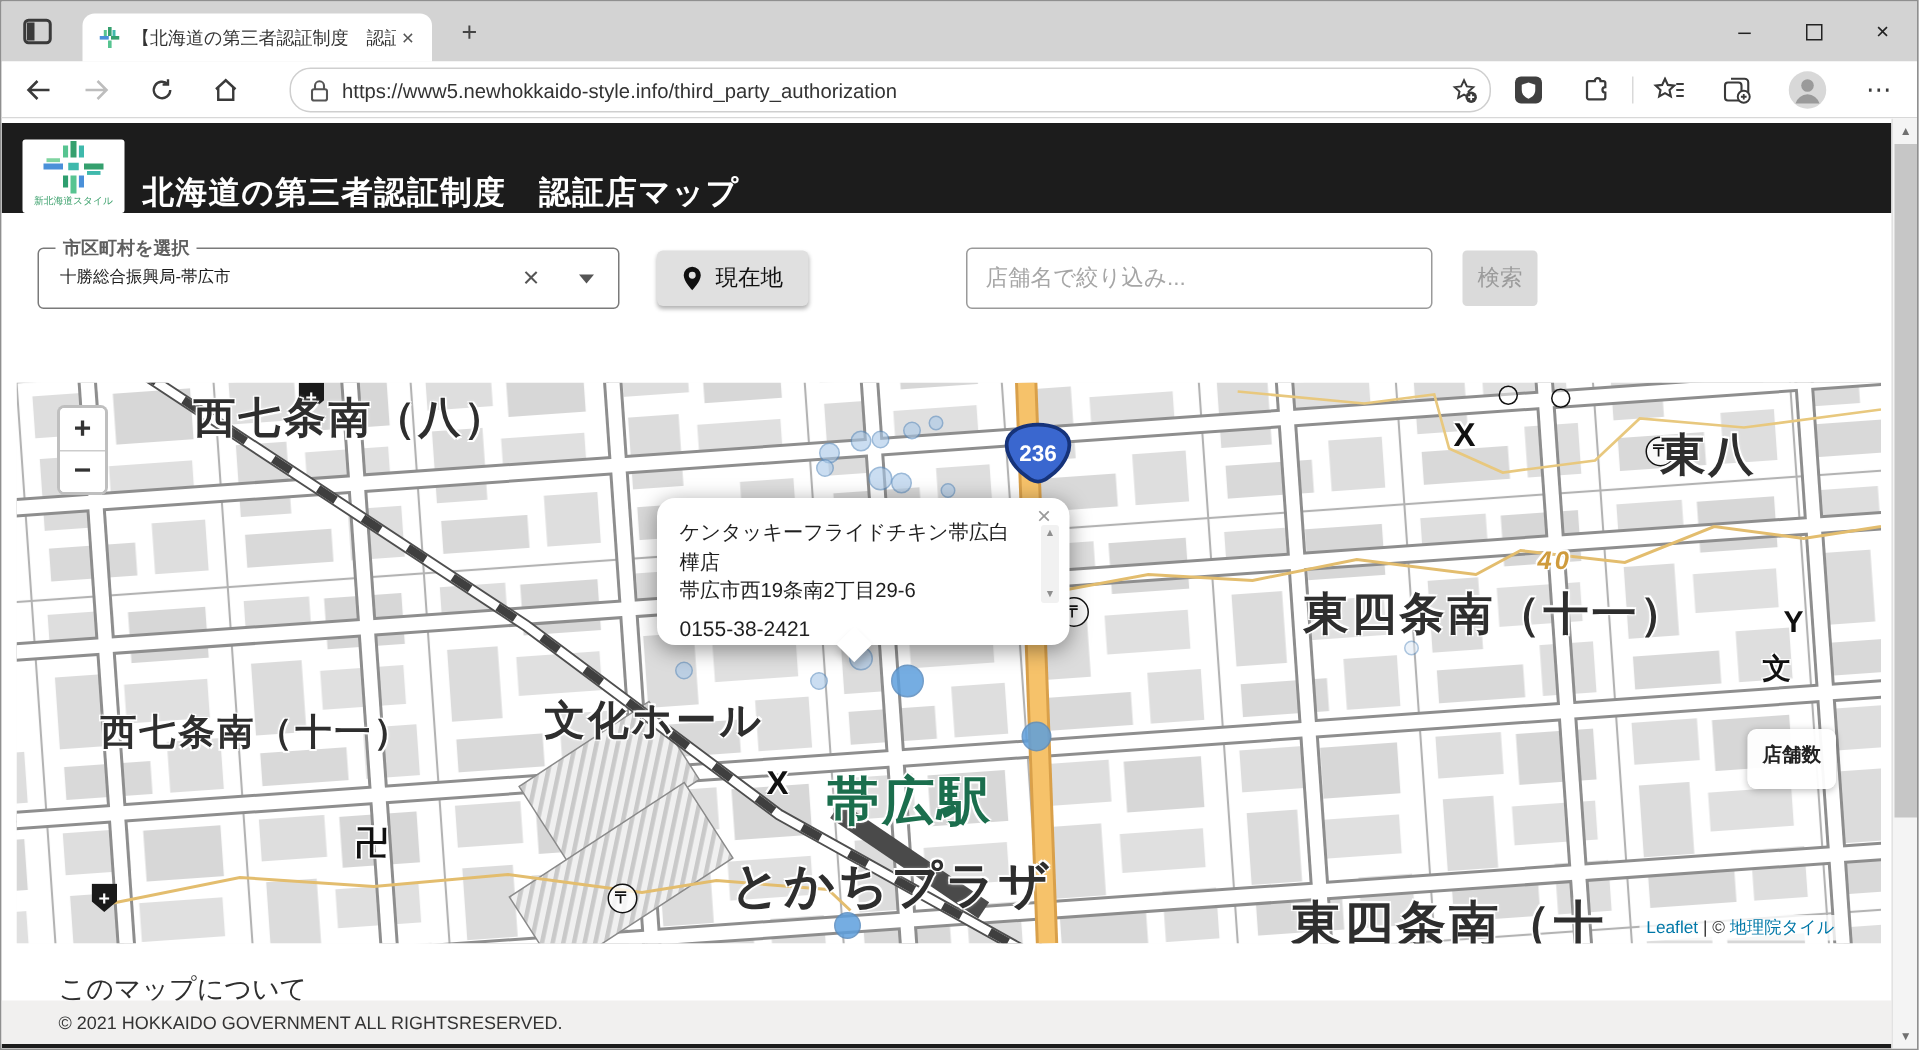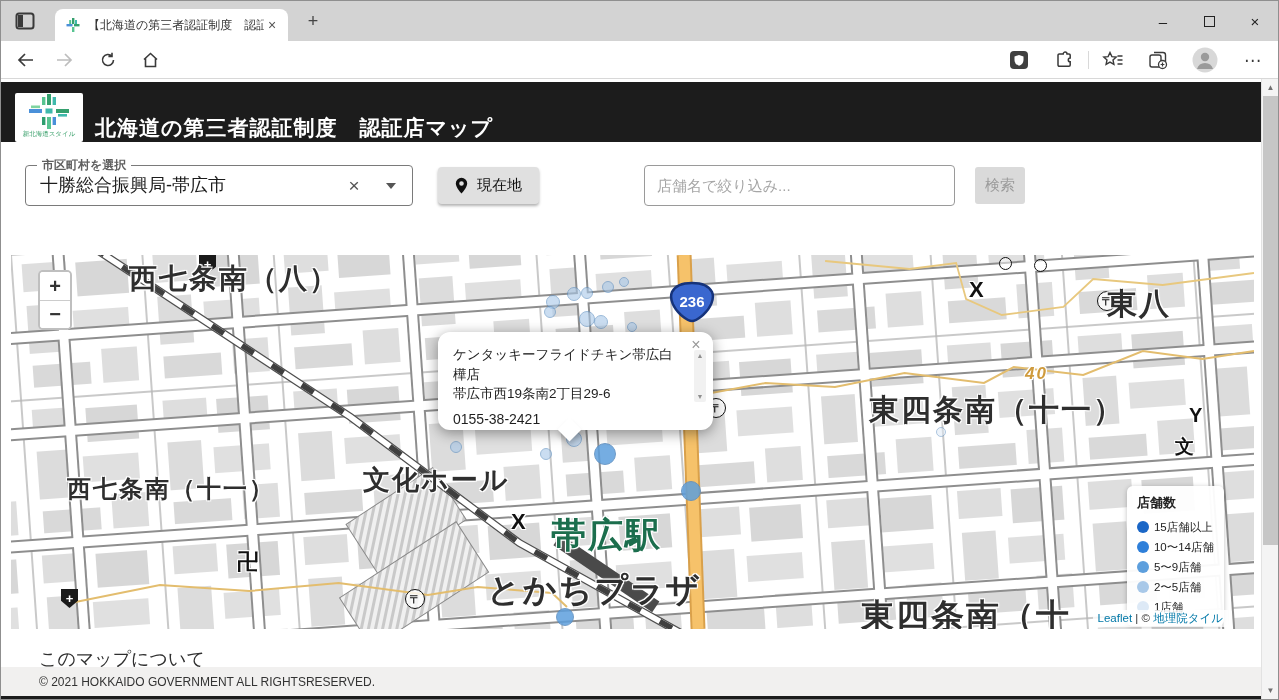--- a/index.html
+++ b/index.html
@@ -36,21 +36,21 @@
   .page { position:absolute; left:0; top:0; width:1260px; height:620px; }
 
   .site-header { position:absolute; left:0; top:3px; width:100%; height:60px; background:#1c1c1c; display:flex; align-items:flex-end; }
   .logo-box { width:68px; height:49px; background:#fff; margin-left:14px; border-radius:2px; position:relative; display:flex; flex-direction:column; align-items:center; justify-content:flex-start; }
   .logo-text { font-size:6.5px; color:#3aa06b; white-space:nowrap; position:absolute; bottom:3px; left:0; right:0; text-align:center; }
   .site-title { color:#fff; font-size:21px; font-weight:600; letter-spacing:1px; margin-left:12px; white-space:nowrap; }
 
   
   .mui-select { position:absolute; left:24px; top:86px; width:388px; height:41px; border:1px solid #7a7a7a; border-radius:4px; background:#fff; }
   .mui-label { position:absolute; left:11px; top:-8px; background:#fff; padding:0 5px; font-size:12px; color:#5f5f5f; line-height:14px;font-weight:bold; }
-  .mui-value { position:absolute; left:14px; top:0; line-height:39px; font-size:18px; color:#1c1c1c; white-space:nowrap; }
+  .mui-value { position:absolute; left:14px; top:0; line-height:39px; font-size:11px; color:#1c1c1c; white-space:nowrap; }
   .mui-clear { position:absolute; right:46px; top:0; height:39px; line-height:39px; font-size:19px; color:#555; width:24px; text-align:center; }
   .mui-caret { position:absolute; right:16px; top:17px; width:0; height:0; border-left:5px solid transparent; border-right:5px solid transparent; border-top:6px solid #555; }
 
   .loc-btn { position:absolute; left:437px; top:88px; width:101px; height:37px; background:#e0e0e0; border-radius:4px; box-shadow:0 2px 3px rgba(0,0,0,.3); display:flex; align-items:center; justify-content:center; gap:9px; font-size:15px; color:#111; }
   .search-input { position:absolute; left:643px; top:86px; width:311px; height:41px; border:1px solid #9a9a9a; border-radius:4px; padding:0 12px; font-size:15px; color:#222; font-family:inherit; }
   .search-input::placeholder { color:#a6a6a6; }
   .search-btn { position:absolute; left:974px; top:88px; width:50px; height:37px; background:#dadada; border:none; border-radius:3px; font-size:15px; color:#9b9b9b; font-family:inherit; }
 
   
   .map { position:absolute; left:10px; top:176px; width:1243px; height:374px; overflow:hidden; background:#fdfdfd; }
@@ -145,20 +145,34 @@
       <svg width="16" height="16" viewBox="0 0 16 16">
           <path d="M13.5 8 a5.5 5.5 0 1 1 -1.6 -3.9 M12 0.8 V4.4 H8.4" stroke="#3a3a3a" stroke-width="1.6" fill="none"></path>
         </svg>
     </div>
     <div class="nav-btn" style="margin-left:12px;">
       <svg width="17" height="16" viewBox="0 0 17 16">
           <path d="M2 7.5 L8.5 1.5 L15 7.5 M3.5 6.5 V14.5 H13.5 V6.5" stroke="#3a3a3a" stroke-width="1.6" fill="none"></path>
         </svg>
     </div>
 
+    <div class="urlbar">
+      <svg class="lock" width="12" height="15" viewBox="0 0 12 15">
+        <rect x="1" y="6.5" width="10" height="7.5" rx="1.4" fill="none" stroke="#555" stroke-width="1.4"></rect>
+        <path d="M3 6.5 V4.2 a3 3 0 0 1 6 0 V6.5" fill="none" stroke="#555" stroke-width="1.4"></path>
+      </svg>
+      <span class="url-text">https://www5.newhokkaido-style.info/third_party_authorization</span>
+      <span class="star-add">
+        <svg width="17" height="17" viewBox="0 0 17 17">
+          <path d="M8 1.5 L9.9 5.6 L14.2 6.1 L11 9 L11.9 13.3 L8 11.1 L4.1 13.3 L5 9 L1.8 6.1 L6.1 5.6 Z" fill="none" stroke="#3a3a3a" stroke-width="1.3"></path>
+          <circle cx="12.8" cy="12.8" r="3.8" fill="#3a3a3a"></circle>
+          <path d="M12.8 10.8 v4 M10.8 12.8 h4" stroke="#fff" stroke-width="1.2"></path>
+        </svg>
+      </span>
+    </div>
 
     <div class="tb-icon" style="left:1004px;">
       <svg width="20" height="20" viewBox="0 0 20 20">
         <rect x="1" y="1" width="18" height="18" rx="4" fill="#404040"></rect>
         <path d="M10 5 L14.5 6.5 V10 C14.5 13 12.5 14.8 10 15.8 C7.5 14.8 5.5 13 5.5 10 V6.5 Z" fill="#fff"></path>
       </svg>
     </div>
     <div class="tb-icon" style="left:1049px;">
       <svg width="20" height="20" viewBox="0 0 20 20">
         <path d="M7 4 h2.2 a1.9 1.9 0 1 1 3.8 0 H15 a1.2 1.2 0 0 1 1.2 1.2 V8 a1.9 1.9 0 1 0 0 3.8 V15 a1.2 1.2 0 0 1 -1.2 1.2 H5.2 A1.2 1.2 0 0 1 4 15 V5.2 A1.2 1.2 0 0 1 5.2 4 Z" fill="none" stroke="#3a3a3a" stroke-width="1.5"></path>
@@ -357,42 +371,20 @@
           </div>
           <div class="popup-scroll">
             <span class="pscroll-arrow" style="top:2px;">▲</span>
             <span class="pscroll-arrow" style="bottom:2px;">▼</span>
           </div>
           <div class="popup-close">×</div>
         </div>
 
         <div class="legend">
           <div class="lg-title">店舗数</div>
-          <div id="legend-items">
-              <div class="lg-row">
-                <span class="lg-dot" style="background: rgb(26, 102, 198);"></span>
-                <span>15店舗以上</span>
-              </div>
-              <div class="lg-row">
-                <span class="lg-dot" style="background: rgb(46, 127, 217);"></span>
-                <span>10〜14店舗</span>
-              </div>
-              <div class="lg-row">
-                <span class="lg-dot" style="background: rgb(93, 159, 221);"></span>
-                <span>5〜9店舗</span>
-              </div>
-              <div class="lg-row">
-                <span class="lg-dot" style="background: rgb(168, 200, 232);"></span>
-                <span>2〜5店舗</span>
-              </div>
-              <div class="lg-row">
-                <span class="lg-dot" style="background: rgb(221, 233, 246);"></span>
-                <span>1店舗</span>
-              </div>
-            </div>
         </div>
 
         <div class="attribution">
           <span class="link">Leaflet</span>
           <span>|</span>
           <span>©</span>
           <span class="link">地理院タイル</span>
         </div>
       </div>
 

